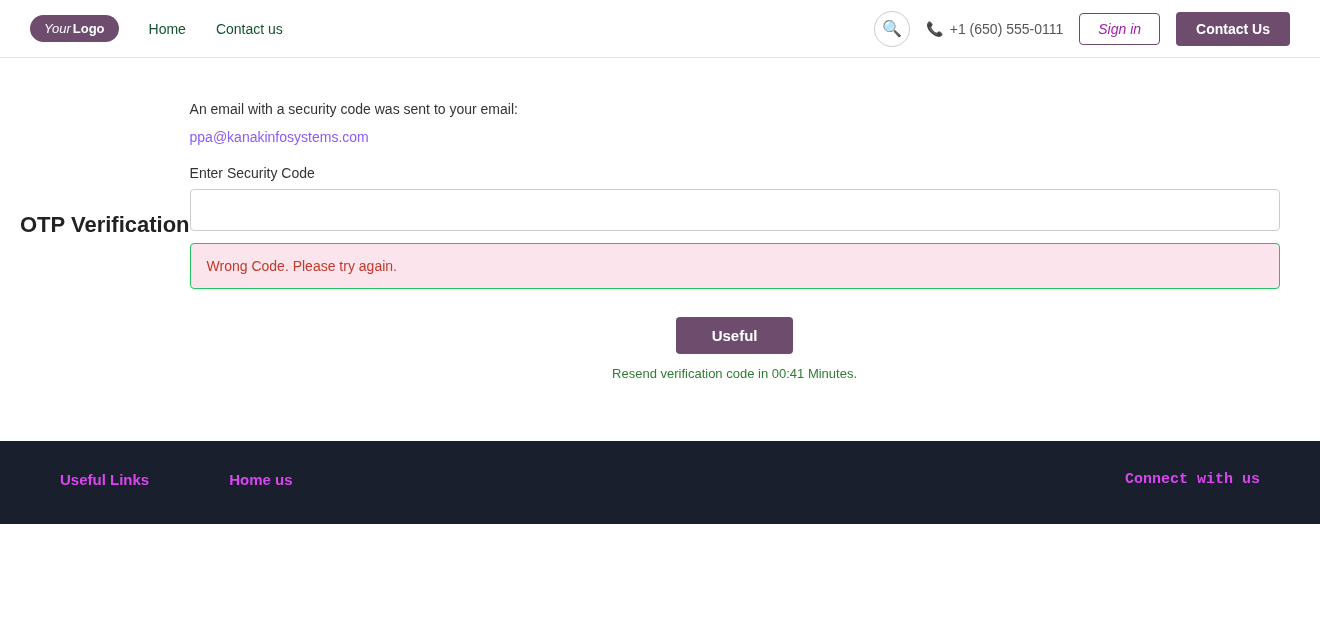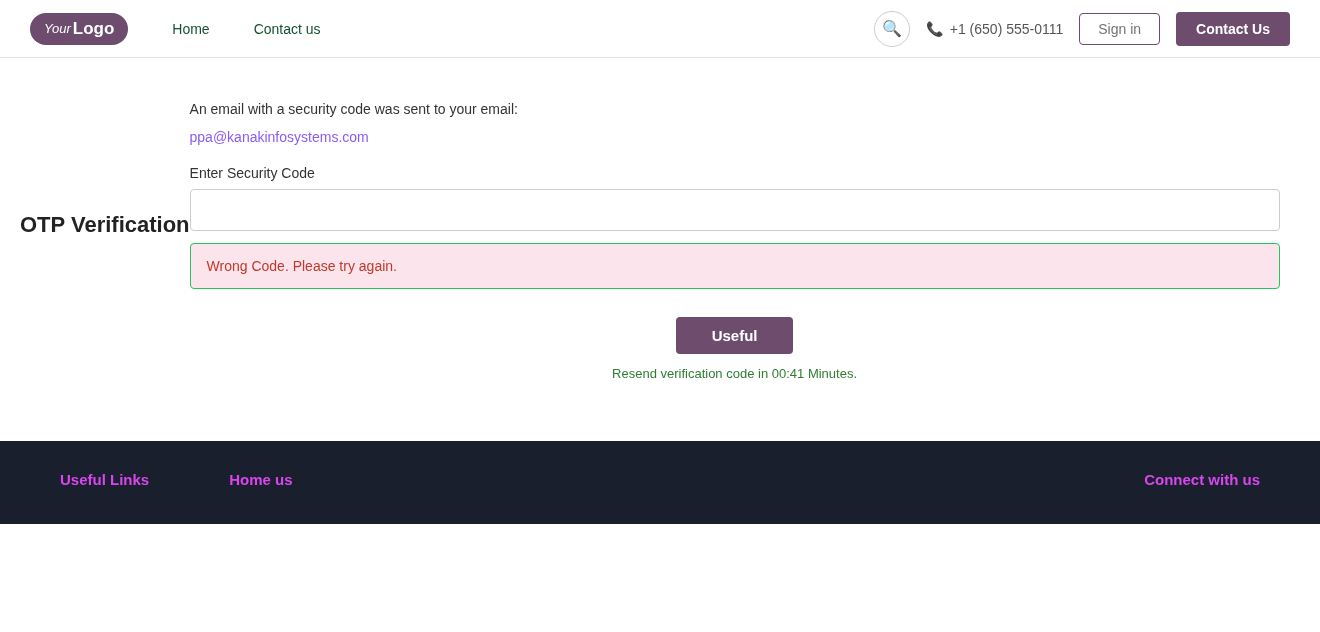--- a/index.html
+++ b/index.html
@@ -11,38 +11,38 @@
       align-items: center;
       justify-content: space-between;
       padding: 0 30px;
       height: 58px;
       border-bottom: 1px solid #e5e5e5;
       background: #fff;
     }
     .header-left {
       display: flex;
       align-items: center;
-      gap: 44px;
+      gap: 30px;
     }
     .logo {
       display: flex;
       align-items: center;
       background: #6d4c6e;
       border-radius: 20px;
       padding: 6px 14px;
       gap: 2px;
     }
     .logo-your {
       color: #fff;
       font-size: 13px;
       font-style: italic;
     }
     .logo-logo {
       color: #fff;
-      font-size: 17px;
+      font-size: 13px;
       font-weight: bold;
     }
     .nav-link {
       color: #14532d;
       text-decoration: none;
       font-size: 14px;
       cursor: pointer;
     }
     .header-right {
       display: flex;
@@ -69,25 +69,26 @@
       gap: 6px;
       color: #555;
       font-size: 14px;
     }
     .phone-icon {
       color: #555;
     }
     .signin-btn {
       border: 1px solid #6d4c6e;
       background: #fff;
-      color: #737373;
+      color: #a21caf;
       padding: 7px 18px;
       border-radius: 4px;
       cursor: pointer;
       font-size: 14px;
+      font-style: italic;
     }
     .contact-btn {
       background: #6d4c6e;
       color: #fff;
       border: none;
       padding: 9px 20px;
       border-radius: 4px;
       cursor: pointer;
       font-size: 14px;
       font-weight: bold;
@@ -234,16 +235,16 @@
   </div>
 </main>
 
 <footer class="footer">
   <div>
     <div class="footer-section-title">Useful Links</div>
   </div>
   <div>
     <div class="footer-section-title">Home us</div>
   </div>
-  <div style="margin-left: auto;">
+  <div style="margin-left: auto; font-family: Liberation Mono, monospace;">
     <div class="footer-section-title">Connect with us</div>
   </div>
 </footer>
 
 </body></html>

